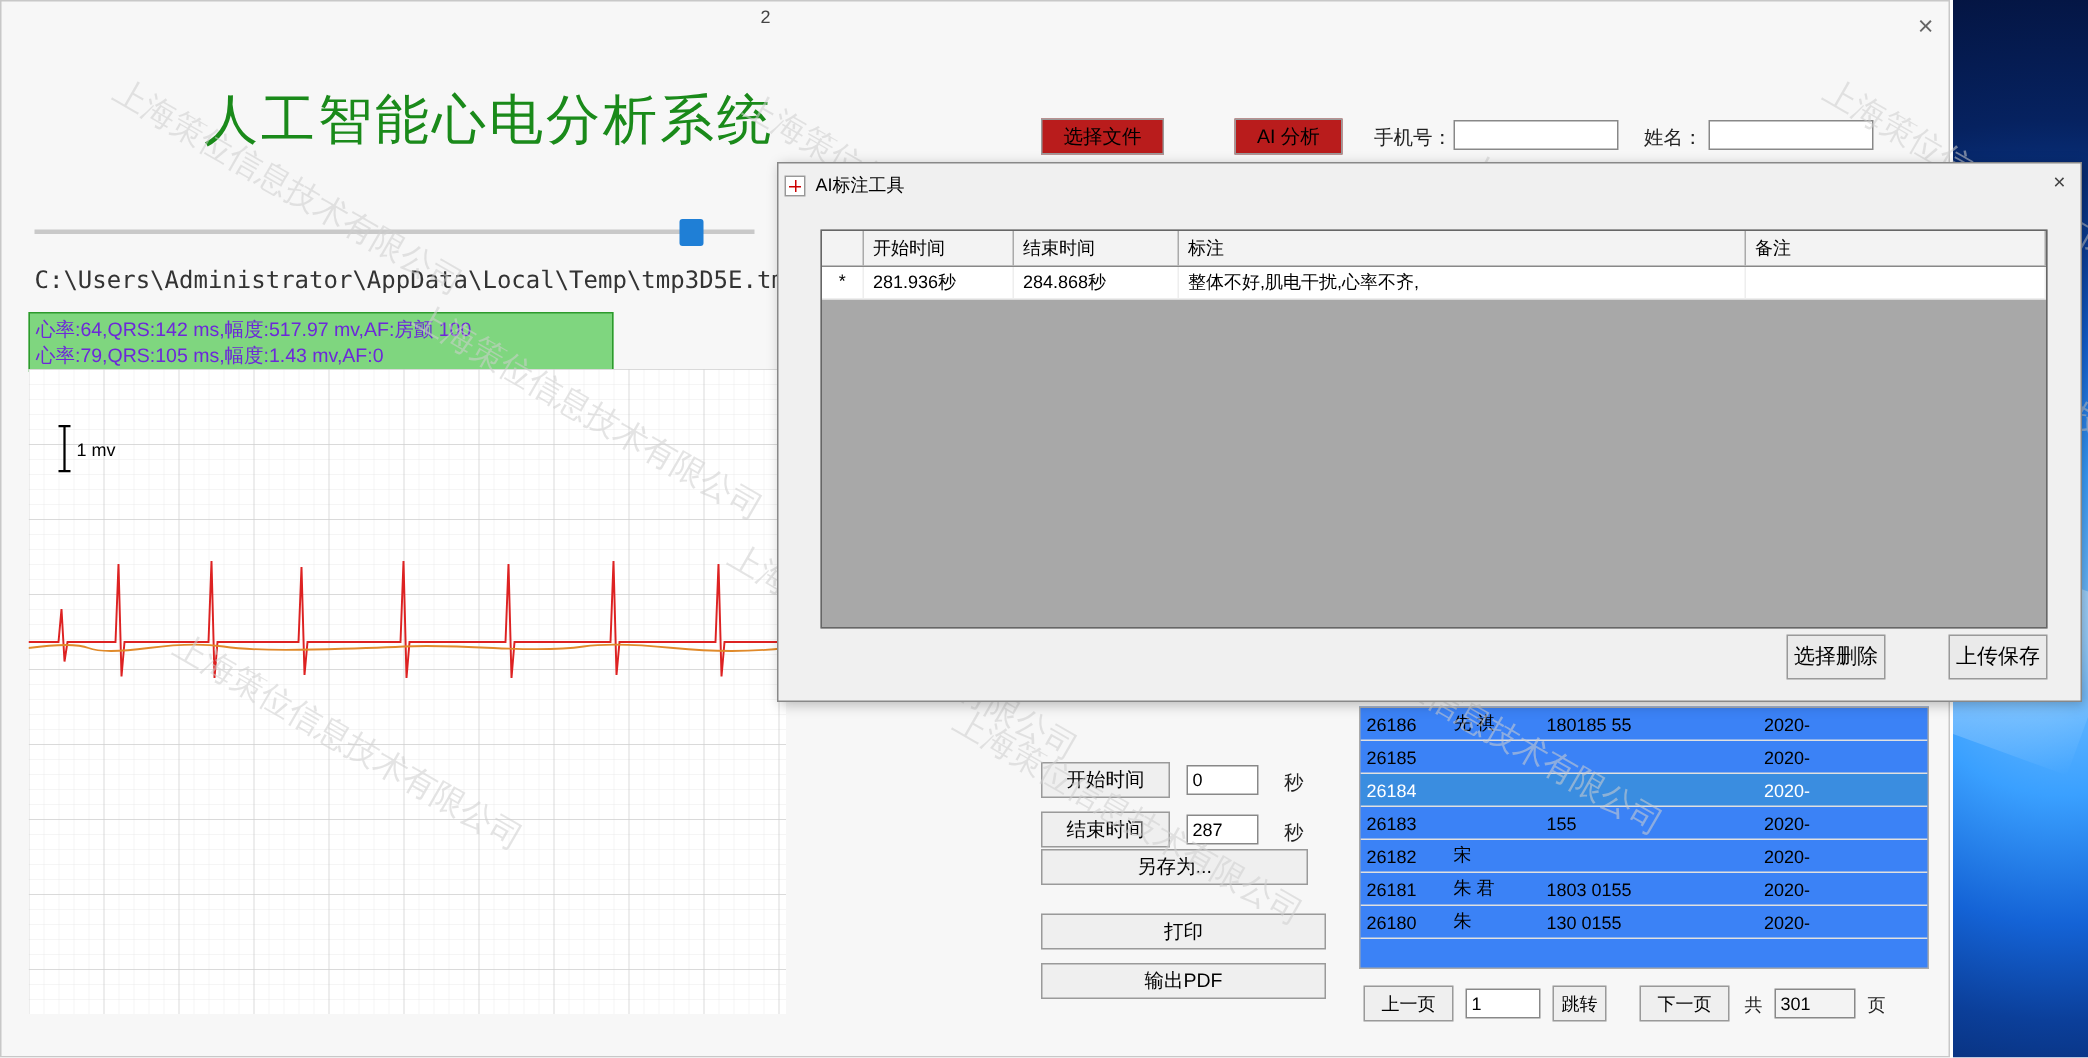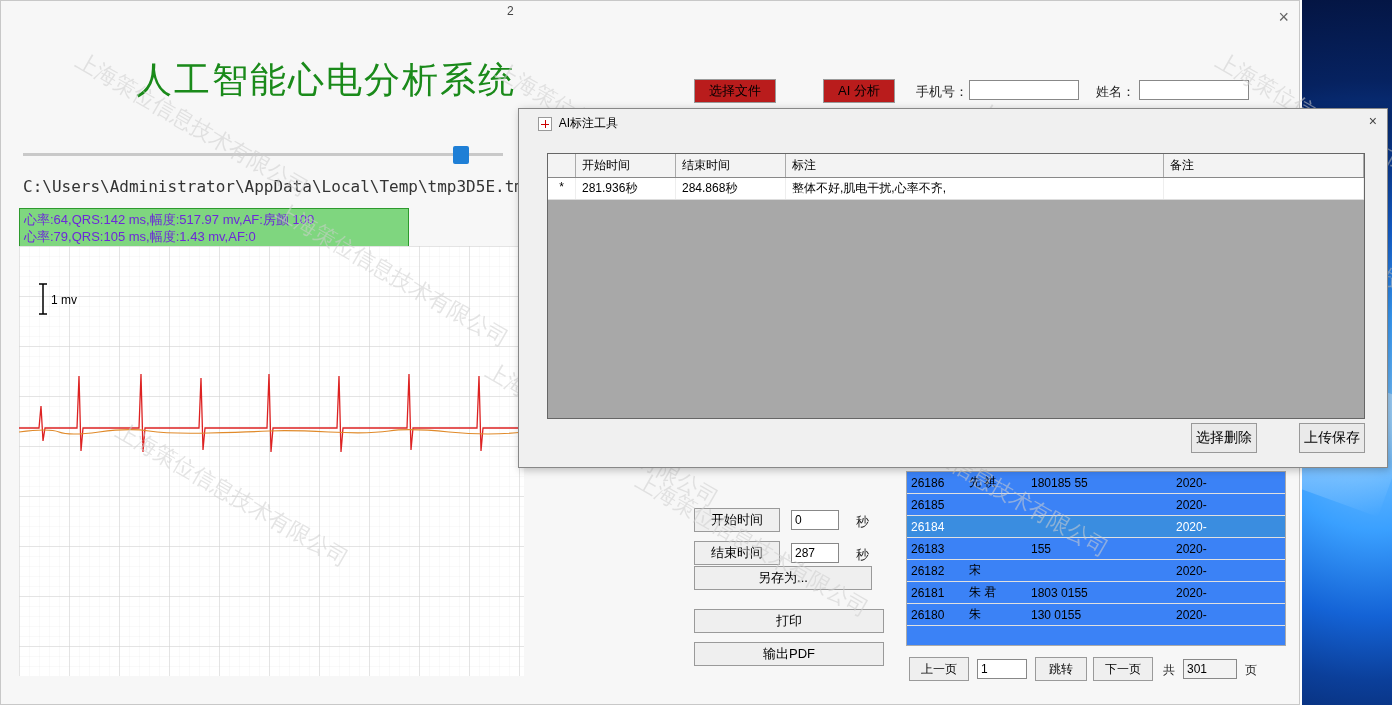--- a/index.html
+++ b/index.html
@@ -36,21 +36,21 @@
   .small-input { position:absolute; height:20px; width:48px; border:1px solid #888; background:#fff; font-size:12px; padding:0 3px; }
   .tbl-wrap { position:absolute; left:905px; top:470px; width:380px; height:175px; border:1px solid #aaa; background:#3b82f6; overflow:hidden; font-size:12px; }
   .tbl-row { display:flex; height:22px; border-bottom:1px solid #e0e0e0; align-items:center; }
   .tbl-row.sel{ background:#3a8de0; color:#fff; }
   .tbl-row>div{ padding:0 4px; overflow:hidden; white-space:nowrap; }
   .c-id{width:58px;} .c-name{width:62px;} .c-ph{width:145px;} .c-dt{flex:1;}
   .pager { position:absolute; top:656px; font-size:12px; }
   
   .modal { position:absolute; left:518px; top:108px; width:870px; height:360px;
     background:#f0f0f0; border:1px solid #888; box-shadow:2px 2px 8px rgba(0,0,0,0.25); z-index:50; }
-  .modal-title { position:absolute; left:19px; top:6px; font-size:12px; }
+  .modal-title { position:absolute; left:4px; top:6px; font-size:12px; }
   .modal-title .ico { display:inline-block; width:14px; height:14px; background:#fff; border:1px solid #999; vertical-align:middle; margin-right:4px; position:relative; }
   .modal-title .ico::before{content:"";position:absolute;left:2px;top:6px;width:8px;height:1px;background:#c00;}
   .modal-title .ico::after{content:"";position:absolute;left:6px;top:2px;width:1px;height:8px;background:#c00;}
   .modal-close { position:absolute; right:10px; top:4px; font-size:14px; color:#444; cursor:pointer; }
   .modal-grid { position:absolute; left:28px; top:44px; right:22px; height:266px; background:#a8a8a8; border:1px solid #666; }
   .mg-head { display:flex; background:#f3f3f3; height:24px; font-size:12px; border-bottom:1px solid #888; }
   .mg-head>div{ border-right:1px solid #aaa; padding:3px 6px; }
   .mg-body { background:#fff; }
   .mg-row { display:flex; height:22px; font-size:12px; border-bottom:1px solid #ddd; }
   .mg-row>div{ border-right:1px solid #eee; padding:2px 6px; }
@@ -162,21 +162,21 @@
       <div class="tbl-row">
         <div class="c-id">26180</div>
         <div class="c-name">朱</div>
         <div class="c-ph">130     0155</div>
         <div class="c-dt">2020-</div>
       </div>
     </div>
 
   <div class="ctrl-btn pager" style="left:908px;width:60px">上一页</div>
   <input class="small-input pager" style="left: 976px; width: 50px; top: 658px;" value="1">
-  <div class="ctrl-btn pager" style="left:1034px;width:52px">跳转</div>
+  <div class="ctrl-btn pager" style="left:1034px;width:36px">跳转</div>
   <div class="ctrl-btn pager" style="left:1092px;width:60px">下一页</div>
   <span class="lbl pager" style="left:1162px;top:661px">共</span>
   <input class="small-input pager" style="left: 1182px; width: 54px; top: 658px; background: rgb(243, 243, 243);" readonly="" value="301">
   <span class="lbl pager" style="left:1244px;top:661px">页</span>
 
 </div>
 
 <div class="modal">
   <div class="modal-title">
     <span class="ico"></span>

